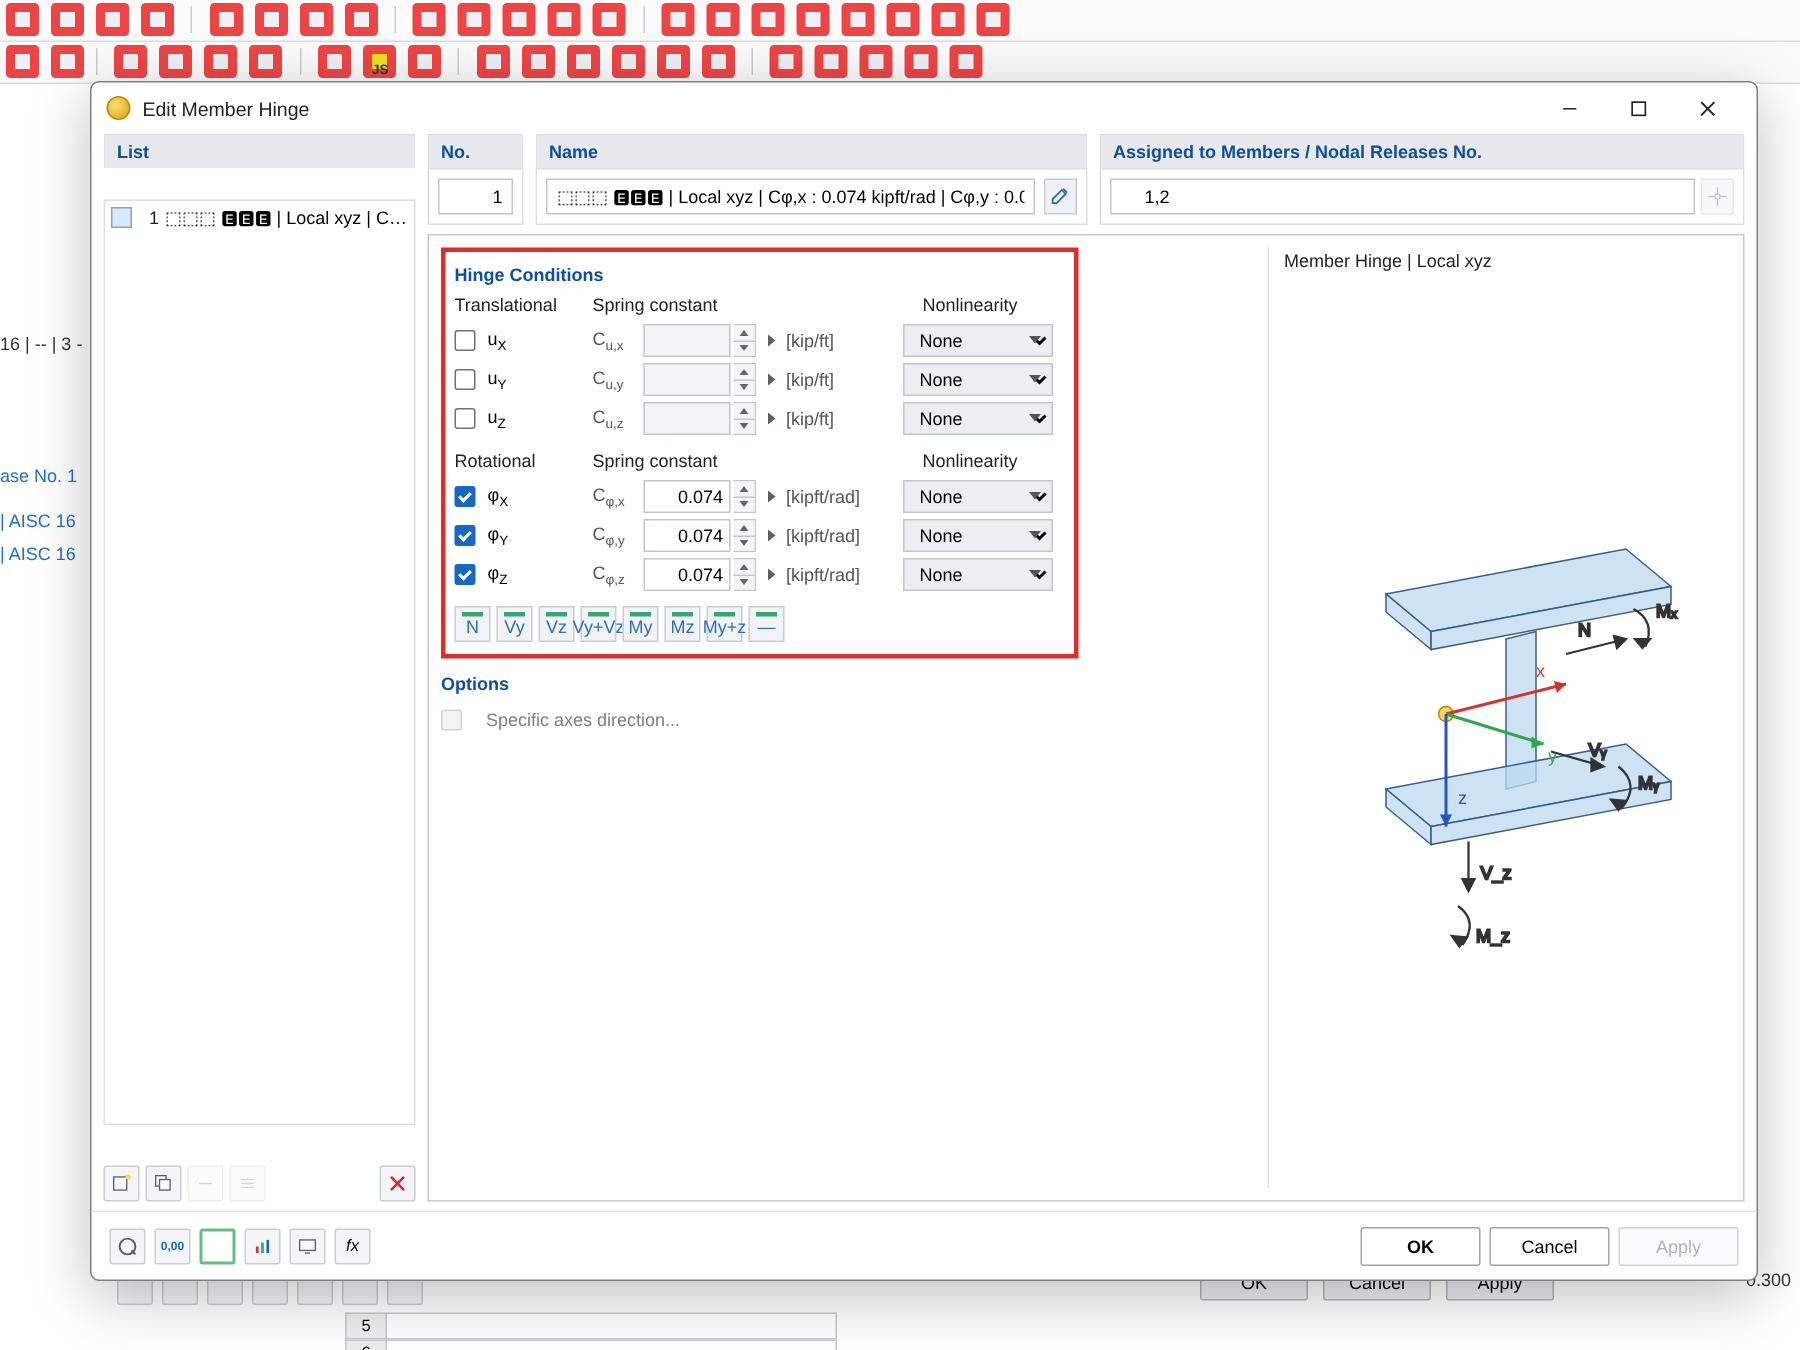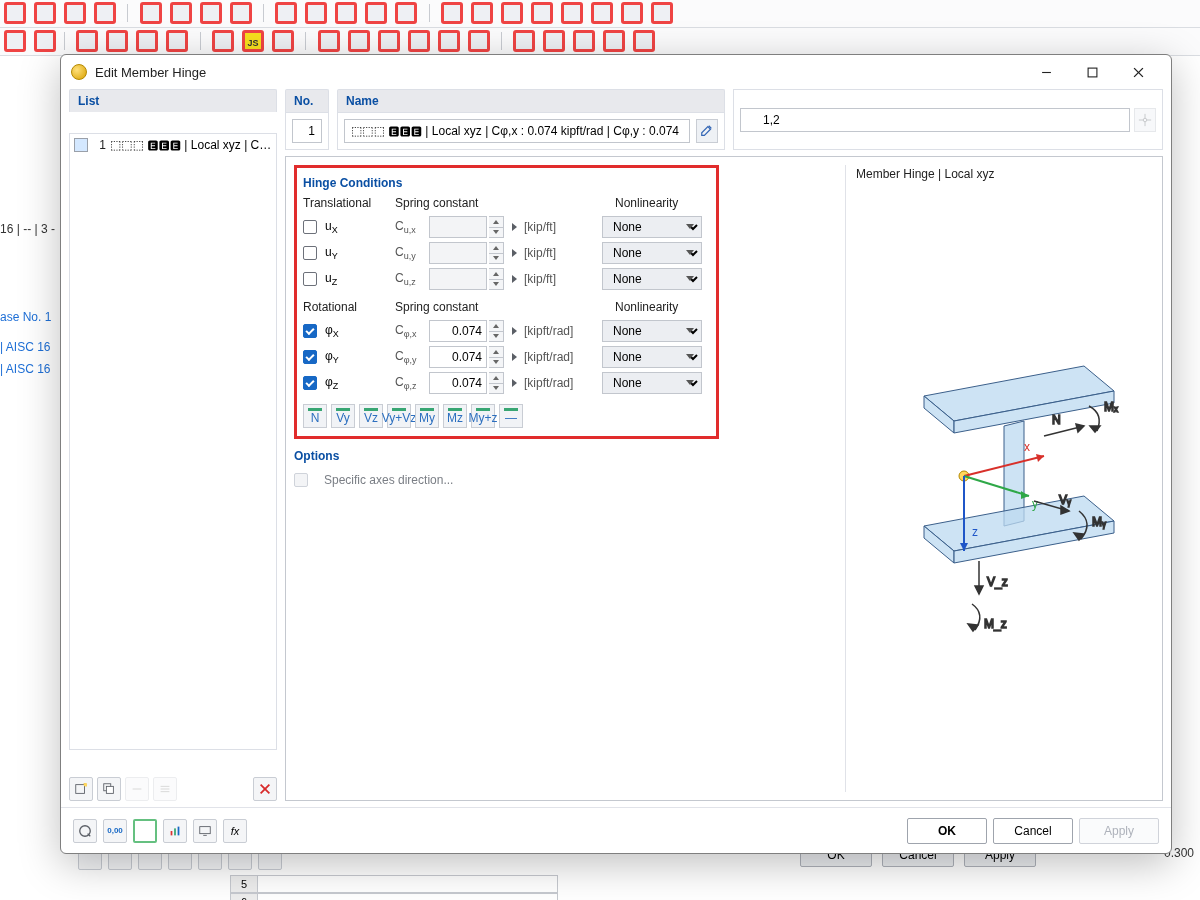--- a/index.html
+++ b/index.html
@@ -3,21 +3,21 @@
 <meta charset="utf-8">
 <style>
   * { box-sizing: border-box; font-family: "Segoe UI", Tahoma, sans-serif; font-size: 12px; }
   body { margin: 0; padding: 0; background: #fff; position: relative; width: 1200px; height: 900px; overflow: hidden; }
 
   
   .bg-toolbar { position: absolute; left: 0; top: 0; width: 1200px; height: 28px; background: #fbfbfc; border-bottom: 1px solid #dadde2; }
   .bg-toolbar2 { position: absolute; left: 0; top: 28px; width: 1200px; height: 28px; background: #fbfbfc; border-bottom: 1px solid #dadde2; }
   .bg-left-text { position: absolute; left: 0; top: 222px; font-size: 12px; color: #333; white-space: nowrap; }
   .bg-left-link { position: absolute; left: 0; font-size: 12px; color: #1e6fd6; white-space: nowrap; }
-  .bg-tb-icon { display:inline-block; width:22px; height:22px; margin:2px 4px; background:#eef0f4; border:3px solid #ef4444; border-radius:3px; vertical-align:top; }
+  .bg-tb-icon { display:inline-block; width:22px; height:22px; margin:2px 4px; background:#eef0f4; border:6px solid #ef4444; border-radius:3px; vertical-align:top; }
   .bg-tb-icon.js { background:#f7df1e; font-weight:bold; font-size:9px; text-align:center; line-height:20px; color:#333; }
   .bg-tb-sep { display:inline-block; width:1px; height:18px; background:#c8cbd1; margin:4px 4px; vertical-align:top; }
 
   
   .dialog {
     position: absolute; left: 60px; top: 54px; width: 1112px; height: 800px;
     background: #fff; border: 1px solid #7f7f7f; border-radius: 6px;
     box-shadow: 0 10px 40px rgba(0,0,0,.25);
     display: flex; flex-direction: column;
   }
@@ -260,39 +260,40 @@
             <svg viewBox="0 0 16 16">
               <line x1="3" y1="3" x2="13" y2="13" stroke="#d82a2a" stroke-width="2"></line>
               <line x1="13" y1="3" x2="3" y2="13" stroke="#d82a2a" stroke-width="2"></line>
             </svg>
           </span>
       </div>
     </div>
 
     <div class="col mid">
       <div class="toprow">
-        <div class="panel" style="width:44px;">
+        <div class="panel" style="width:64px;">
           <div class="gray-head">No.</div>
           <div class="gray-body"><input class="fld num" value="1" style=""></div>
         </div>
         <div class="panel" style="flex:1;">
           <div class="gray-head">Name</div>
           <div class="gray-body">
             <div class="fld-wrap-name">
               <input class="fld" value="⬚⬚⬚ 🅴🅴🅴 | Local xyz | Cφ,x : 0.074 kipft/rad | Cφ,y : 0.074 kipft/ra" style="">
               <span class="name-icon-btn">
                 <svg width="14" height="14" viewBox="0 0 16 16">
                     <path d="M2 13 L2 10 L9 3 L12 6 L5 13 Z" fill="none" stroke="#3366b5" stroke-width="1.4"></path>
                     <path d="M10 2 L13 5" stroke="#3366b5" stroke-width="1.4"></path>
                   </svg>
               </span>
             </div>
           </div>
         </div>
         <div class="panel assigned" style="width:430px;">
+          <div class="gray-head">Assigned to Members / Nodal Releases No.</div>
           <div class="gray-body">
             <input class="fld" value="1,2" style="">
             <span class="wand-btn">
               <svg width="14" height="14" viewBox="0 0 16 16">
                   <path d="M8 1 L8 6 M1 8 L6 8 M10 8 L15 8 M8 10 L8 15" stroke="#7a7e85" stroke-width="1"></path>
                   <circle cx="8" cy="8" r="2" fill="none" stroke="#7a7e85"></circle>
                 </svg>
             </span>
           </div>
         </div>

